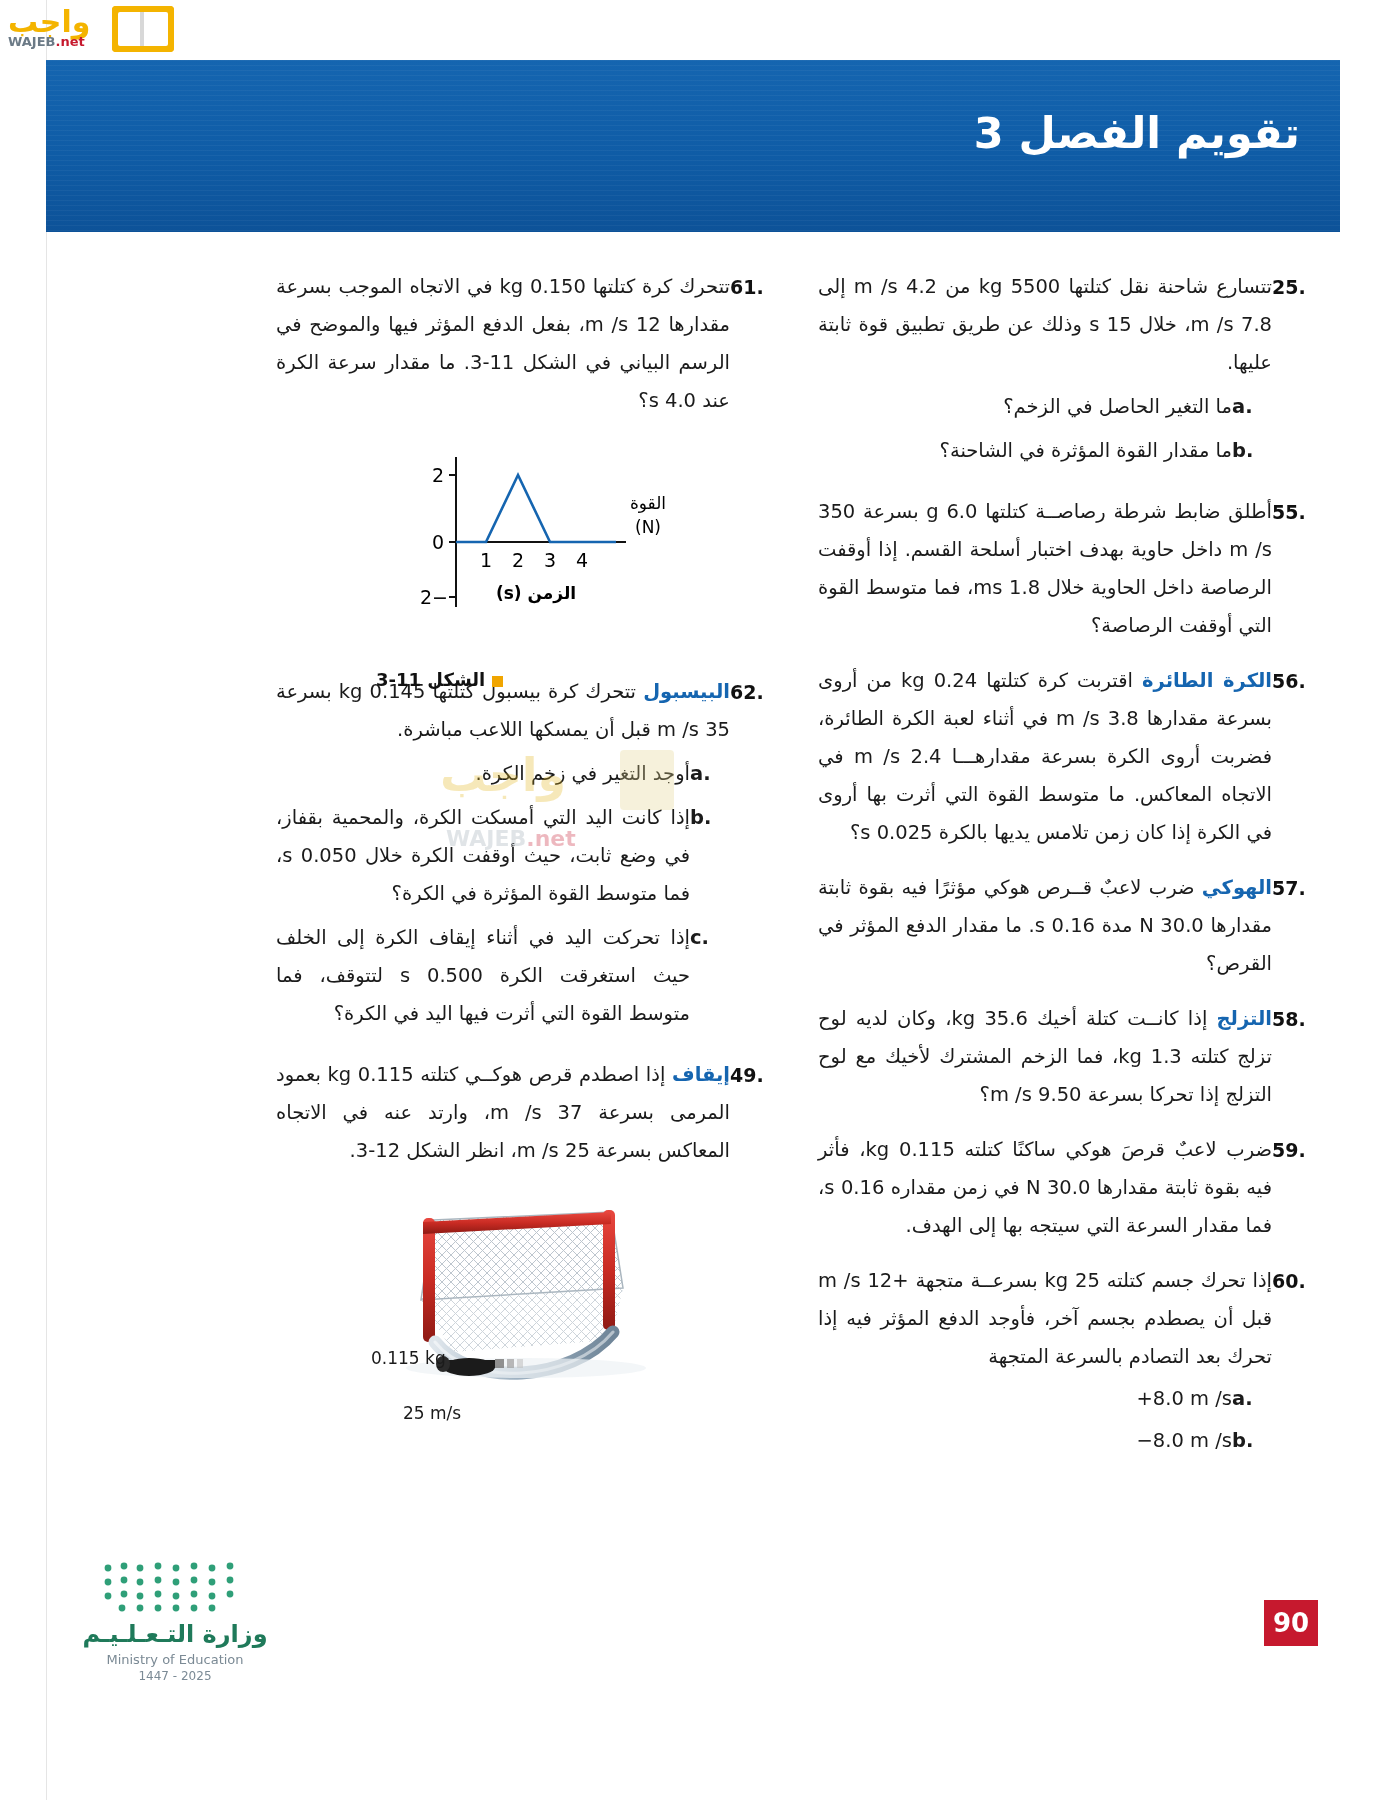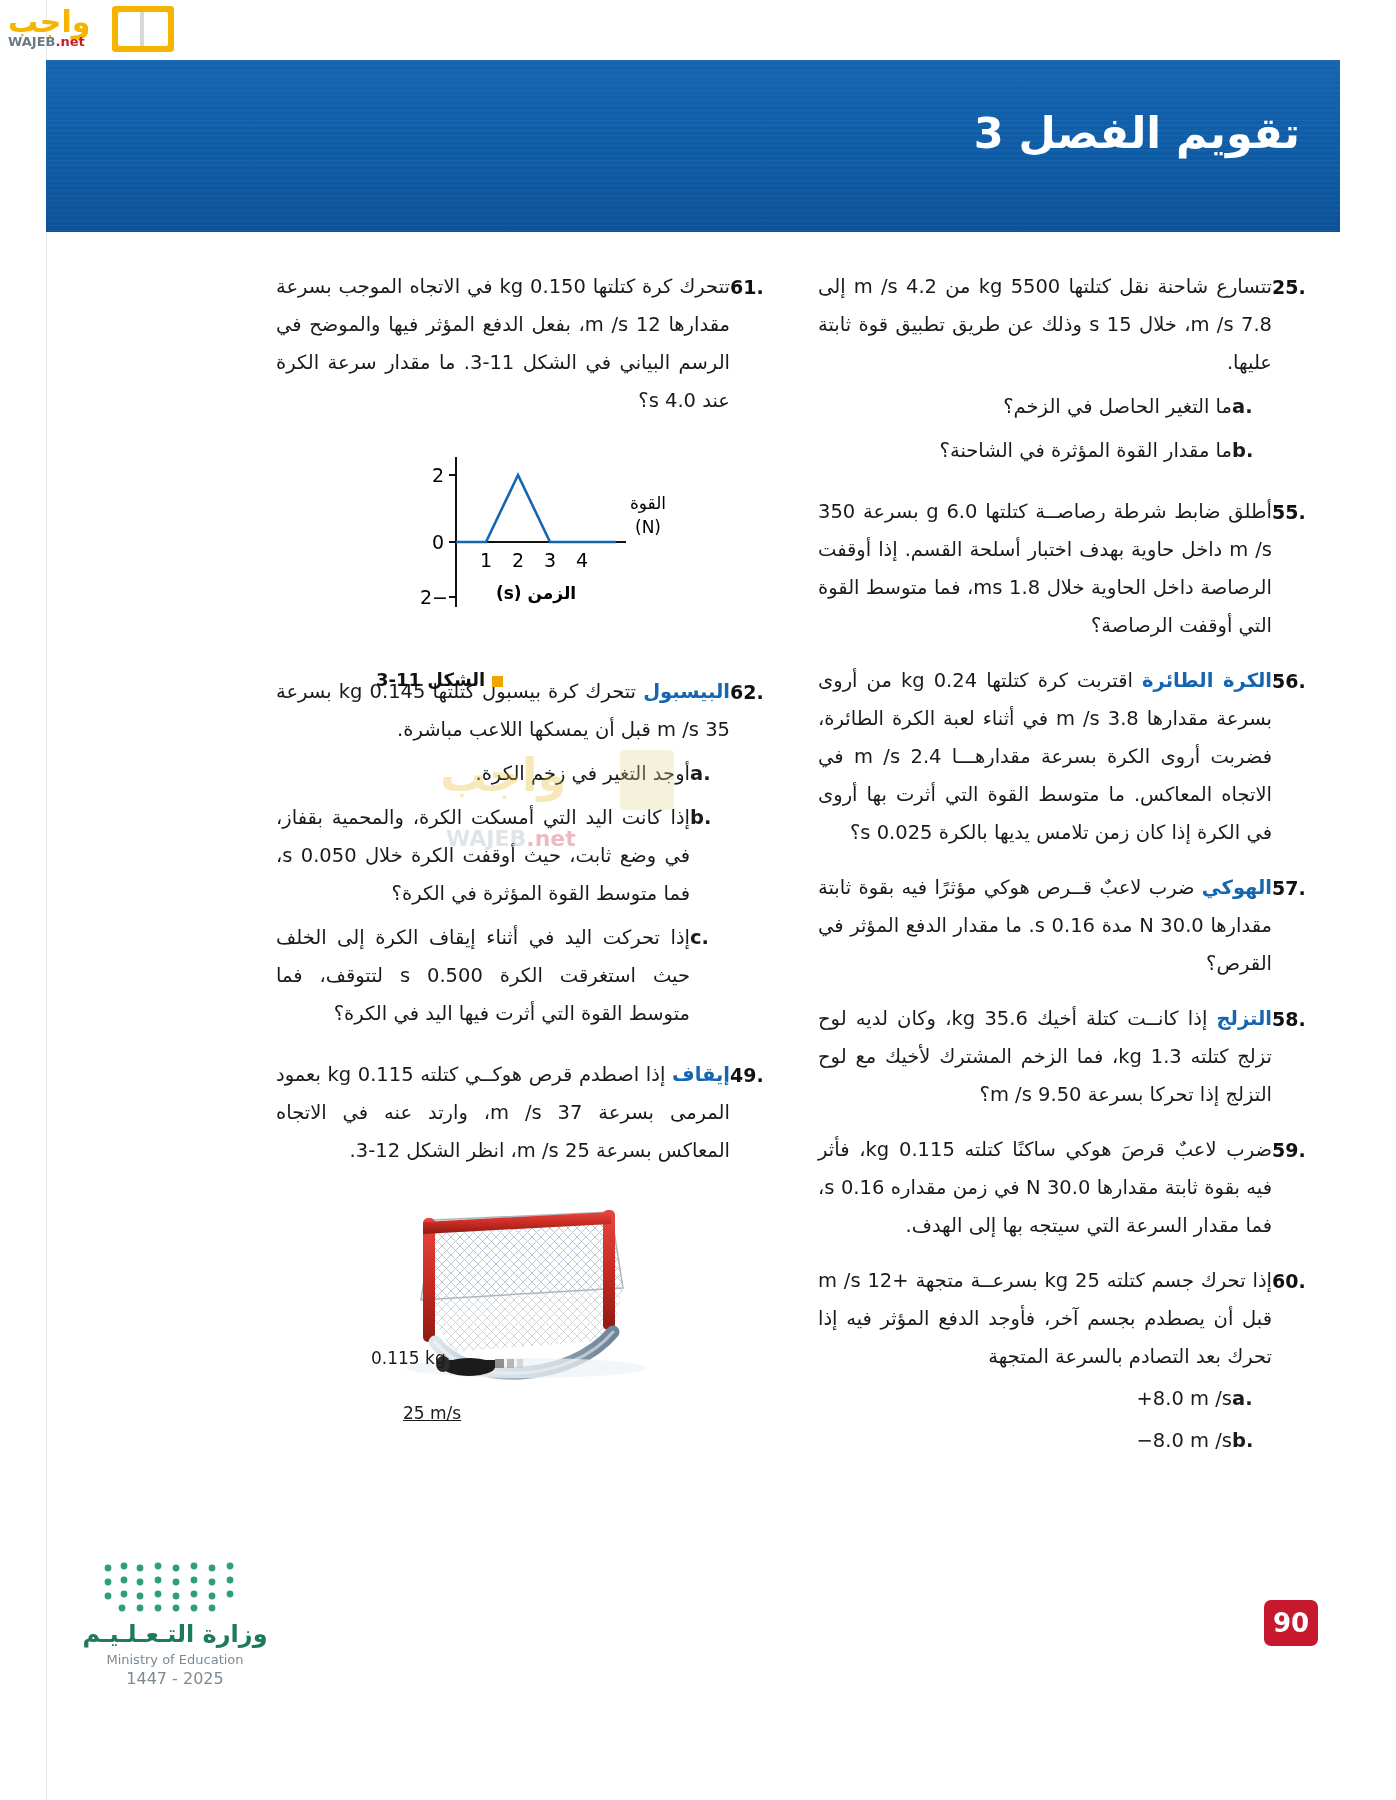--- a/index.html
+++ b/index.html
@@ -100,21 +100,21 @@
   }
 
   
   .fig12{
     position:relative;margin:22px auto 0 auto;width:330px;height:240px;
   }
   .puck-label{
     position:absolute;left:10px;top:150px;font-size:17px;direction:ltr;
   }
   .speed-label{
-    position:absolute;left:42px;top:205px;font-size:17px;direction:ltr;text-decoration:underline;
+    position:absolute;left:42px;top:205px;font-size:17px;direction:ltr;
   }
 
   
   .watermark{
     position:absolute;left:430px;top:730px;width:250px;height:180px;
     opacity:0.30;pointer-events:none;
   }
   .wm-text{
     position:absolute;left:10px;top:18px;color:#e3b61c;font-size:46px;font-weight:bold;
   }
@@ -127,27 +127,26 @@
     border-radius:4px;
   }
 
   
   .moe{
     position:absolute;left:70px;top:1560px;width:210px;height:160px;text-align:center;
   }
   .moe-dots{width:150px;height:54px;margin:0 auto 6px auto;position:relative;}
   .moe-name{color:#1f7a5a;font-size:24px;font-weight:bold;letter-spacing:1px;}
   .moe-en{color:#7b8a95;font-size:13px;margin-top:4px;}
-  .moe-year{color:#7b8a95;font-size:16px;margin-top:2px;}
+  .moe-year{color:#7b8a95;font-size:12px;margin-top:2px;}
 
   .page-badge{
     position:absolute;right:78px;top:1600px;width:54px;height:46px;background:#c6192e;
     color:#fff;font-size:26px;font-weight:bold;display:flex;align-items:center;
     justify-content:center;
-    border-radius:7px;
   }
 </style>
 </head>
 <body>
 
 <div class="page-spine"></div>
 <div class="spine-rule">
   
   
 </div>

